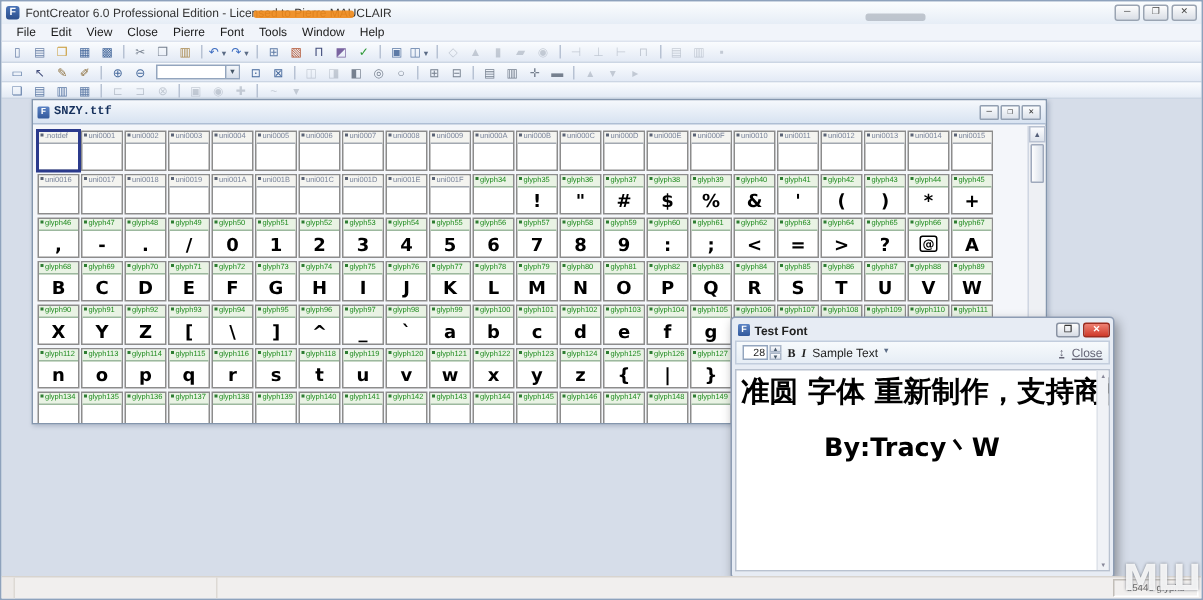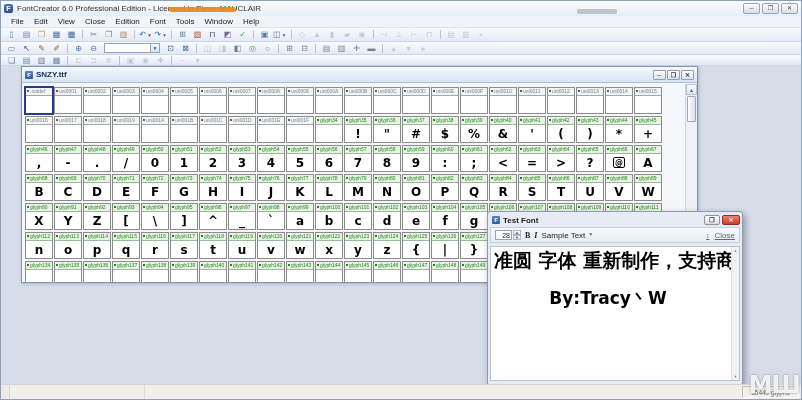--- a/index.html
+++ b/index.html
@@ -38,21 +38,21 @@
   .tb-combo .cb-arrow{position:absolute;right:0;top:0;bottom:0;width:9px;background:linear-gradient(#f4f7fb,#d7dfeb);
            border-left:1px solid #93a5be;font-size:5px;line-height:8px;text-align:center;color:#456;}
 
   
   .workspace{position:absolute;top:65px;bottom:15px;left:0;right:0;background:#d6dde9;}
 
   
   .child{position:absolute;left:20px;top:0;width:677px;height:217px;background:#f4f6fa;
          border:1px solid #8496ad;box-shadow:1px 1px 3px rgba(40,60,90,.25);}
   .child-titlebar{height:16px;background:linear-gradient(#f5f8fc,#d8e3f1);border-bottom:1px solid #aebed4;
-                  display:flex;align-items:center;padding:0 3px;font-size:8px;font-weight:bold;color:#15305c;}
+                  display:flex;align-items:center;padding:0 3px;font-size:8px;font-weight:bold;color:#15305c;font-family:Liberation Mono, monospace;}
   .doc-icon{width:8px;height:8px;background:linear-gradient(#5b83c4,#33599c);border-radius:1px;color:#fff;
             font-size:6px;line-height:8px;text-align:center;margin-right:3px;font-weight:bold;}
   .child-btns{margin-left:auto;display:flex;gap:1px;}
   .child-btn{width:13px;height:10px;border:1px solid #93a0b2;border-radius:1px;
              background:linear-gradient(#fcfdfe,#dbe1ea);font-size:6px;line-height:8px;text-align:center;color:#333;}
   .gridwrap{position:absolute;top:17px;left:0;right:12px;bottom:0;overflow:hidden;background:#f4f6fa;padding:3px 0 0 3px;}
   .grid-row{display:flex;margin-bottom:2px;}
   .cell{width:28px;height:27px;border:1px solid #8c8c8c;background:#fff;margin-right:1px;flex:none;}
   .cell-label{height:8px;border-bottom:1px solid #a2a8b0;background:#f4f4f0;font-size:5px;line-height:7px;
               color:#78839a;overflow:hidden;white-space:nowrap;padding-left:1px;}
@@ -128,21 +128,21 @@
         <div class="win-btn">❐</div>
         <div class="win-btn">✕</div>
       </div>
   </div>
 
   <div class="menubar">
       <span class="menu-item">File</span>
       <span class="menu-item">Edit</span>
       <span class="menu-item">View</span>
       <span class="menu-item">Close</span>
-      <span class="menu-item">Edition</span>
+      <span class="menu-item">Pierre</span>
       <span class="menu-item">Font</span>
       <span class="menu-item">Tools</span>
       <span class="menu-item">Window</span>
       <span class="menu-item">Help</span>
     </div>
 
   <div class="toolbar tb1">
       <span class="tb-icon" style="color: rgb(107, 130, 168);">▯</span>
       <span class="tb-icon" style="color: rgb(107, 130, 168);">▤</span>
       <span class="tb-icon" style="color: rgb(201, 155, 53);">❒</span>

